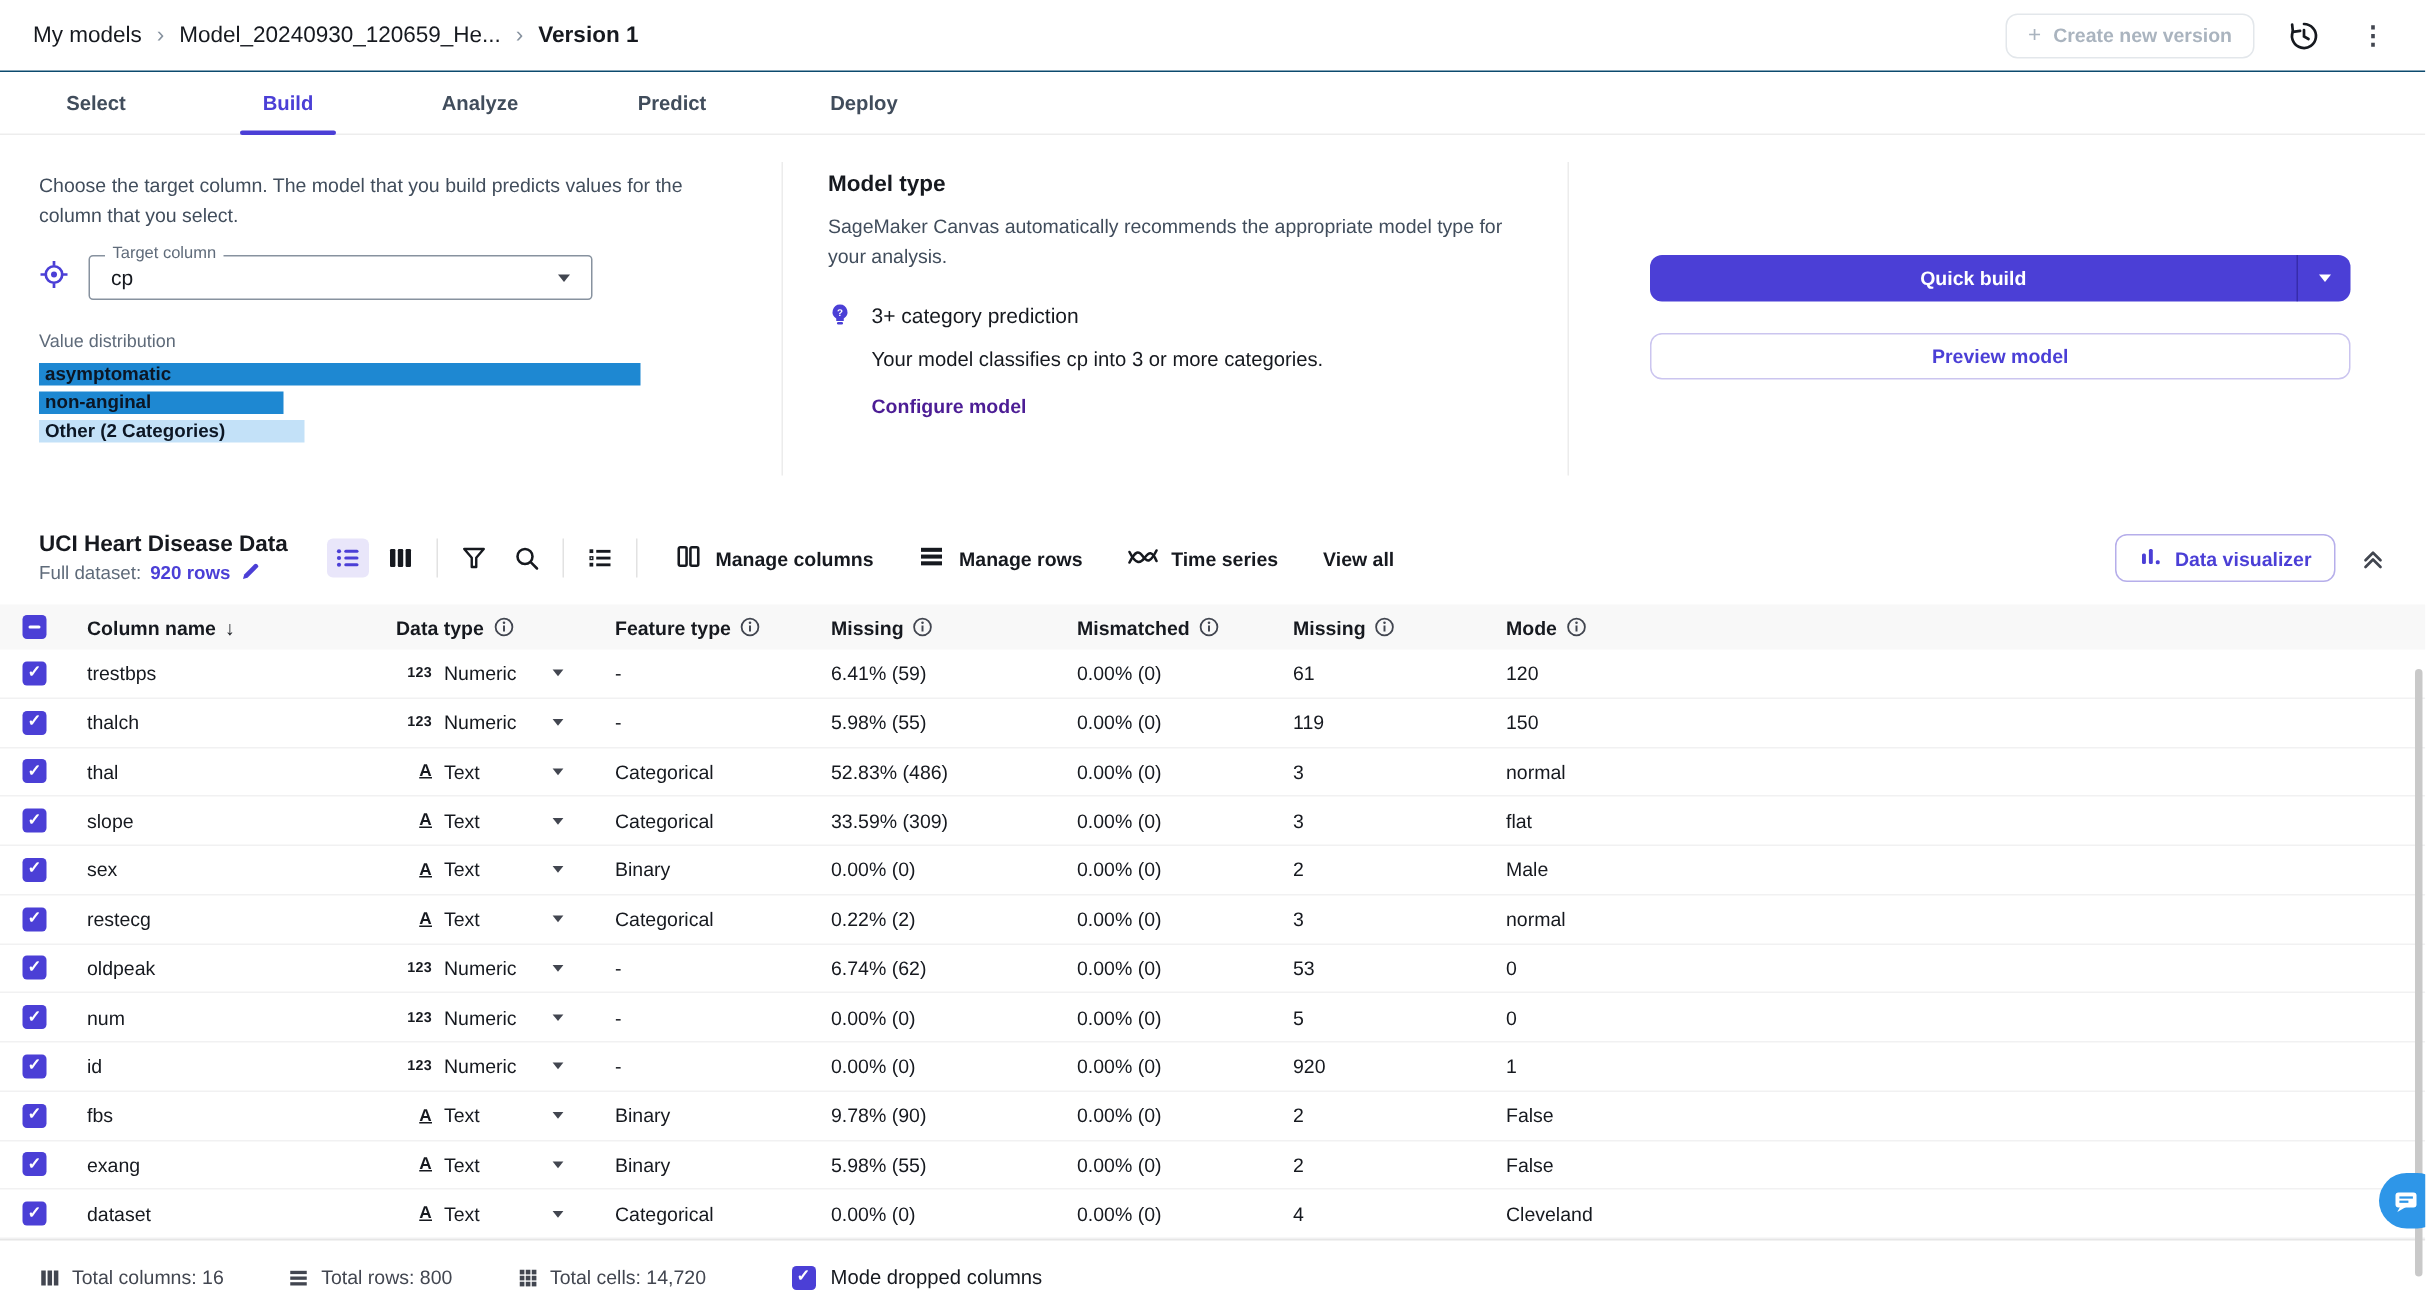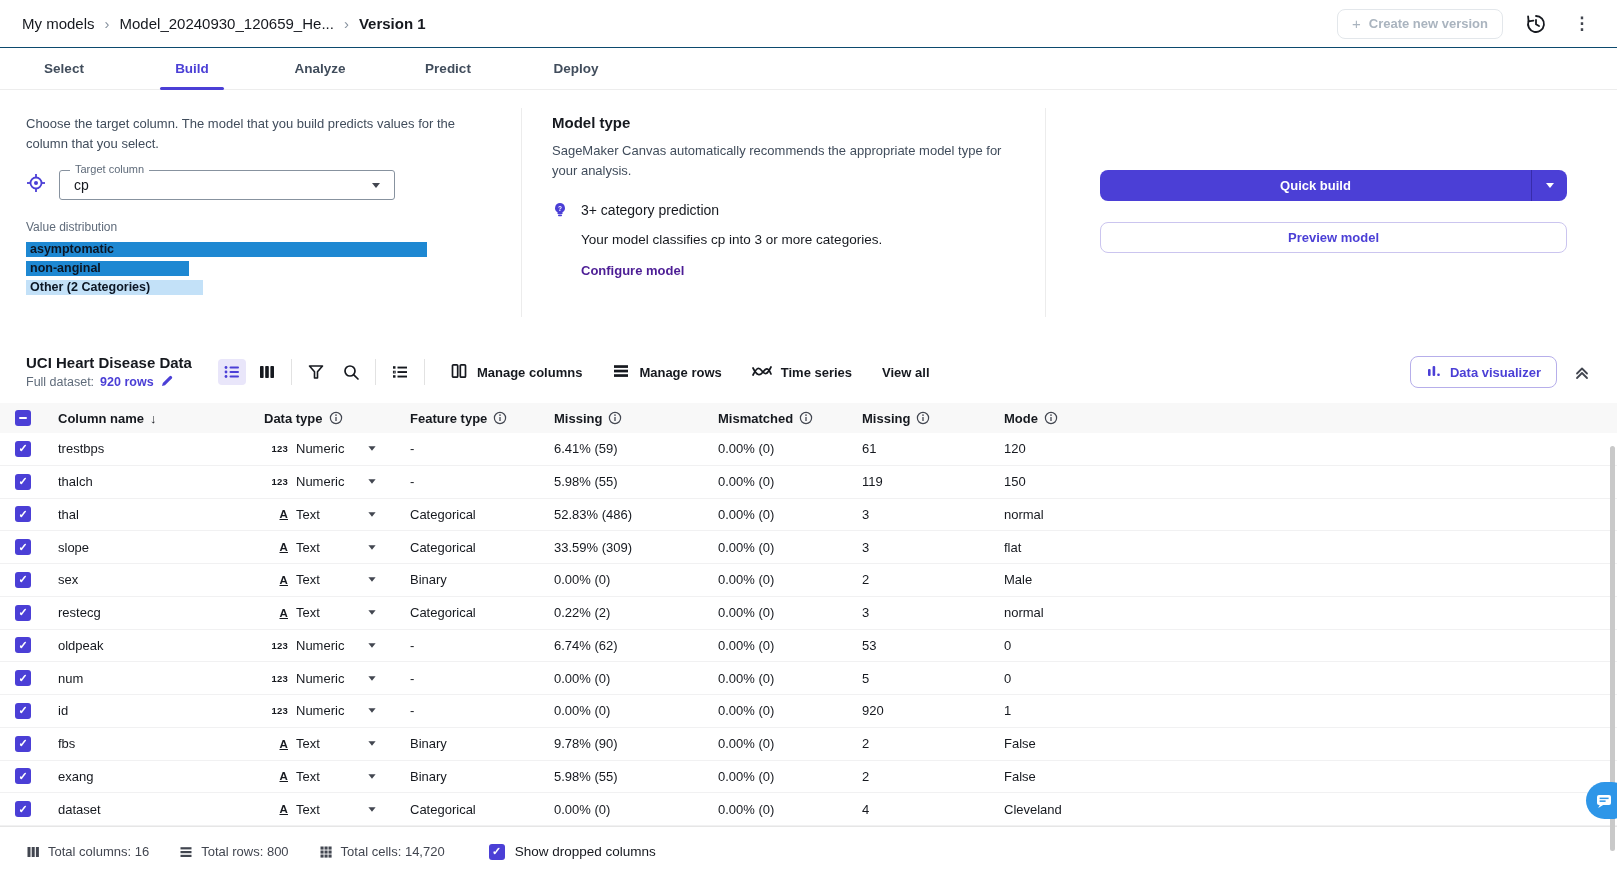--- a/index.html
+++ b/index.html
@@ -78,21 +78,21 @@
   .indet { width:8px; height:2px; background:#fff; border-radius:1px; }
   .sort-arrow { font-size:13px; font-weight:400; }
   .trow { height:32.75px; align-items:center; border-bottom:1px solid #f1f1f2; font-size:13px; }
   .cell { padding-left:12px; }
   .c-type { display:flex; align-items:center; padding-right:22px; }
   .glyph { width:24px; text-align:right; margin-right:8px; font-size:9.5px; font-weight:700; letter-spacing:0.2px; flex:none; }
   .glyph.underlined { font-size:11.5px; font-weight:600; text-decoration:underline; }
   .c-type .tri-down { margin-left:auto; transform:scale(0.9); cursor:pointer; }
 
   
-  .tfoot { height:50px; border-top:1px solid #e6e6e6; display:flex; align-items:center; padding:0 26px; gap:30px; font-size:13px; color:#424650; }
+  .tfoot { height:50px; border-top:1px solid #e6e6e6; display:flex; align-items:center; padding:0 26px; gap:43px; font-size:13px; color:#424650; }
   .fitem { display:flex; align-items:center; gap:8px; }
   .show-dropped { display:flex; align-items:center; gap:10px; margin-left:14px; color:#16191f; font-size:13.5px; cursor:pointer; }
 
   .vscroll { position:absolute; right:2px; top:446px; width:5px; height:405px; background:#c9c9c9; border-radius:3px; cursor:pointer; }
   .chat-fab { position:absolute; right:-13px; top:782px; width:44px; height:37px; border-radius:19px; background:#2e96e8; display:flex; align-items:center; padding-left:8px; cursor:pointer; }
 </style>
 </head>
 <body>
 
 <div class="app">
@@ -623,21 +623,21 @@
             <rect x="5.5" y="9.5" width="3.1" height="3.1"></rect>
             <rect x="9.5" y="9.5" width="3.1" height="3.1"></rect>
           </g>
         </svg>
       <span>Total cells: 14,720</span>
     </span>
     <span class="show-dropped">
       <span class="checkbox">
           <span class="tick">✓</span>
         </span>
-      <span>Show dropped columns</span>
+      <span>Mode dropped columns</span>
     </span>
   </footer>
 
   <div class="vscroll"></div>
 
   <div class="chat-fab">
     <svg width="20" height="20" viewBox="0 0 20 20">
         <rect x="3" y="4" width="14" height="10" rx="2" fill="#fff"></rect>
         <path d="M6 13.6l-1.8 3.4L10 13.6z" fill="#fff"></path>
         <rect x="5.6" y="6.6" width="9" height="1.5" fill="#2e96e8"></rect>

